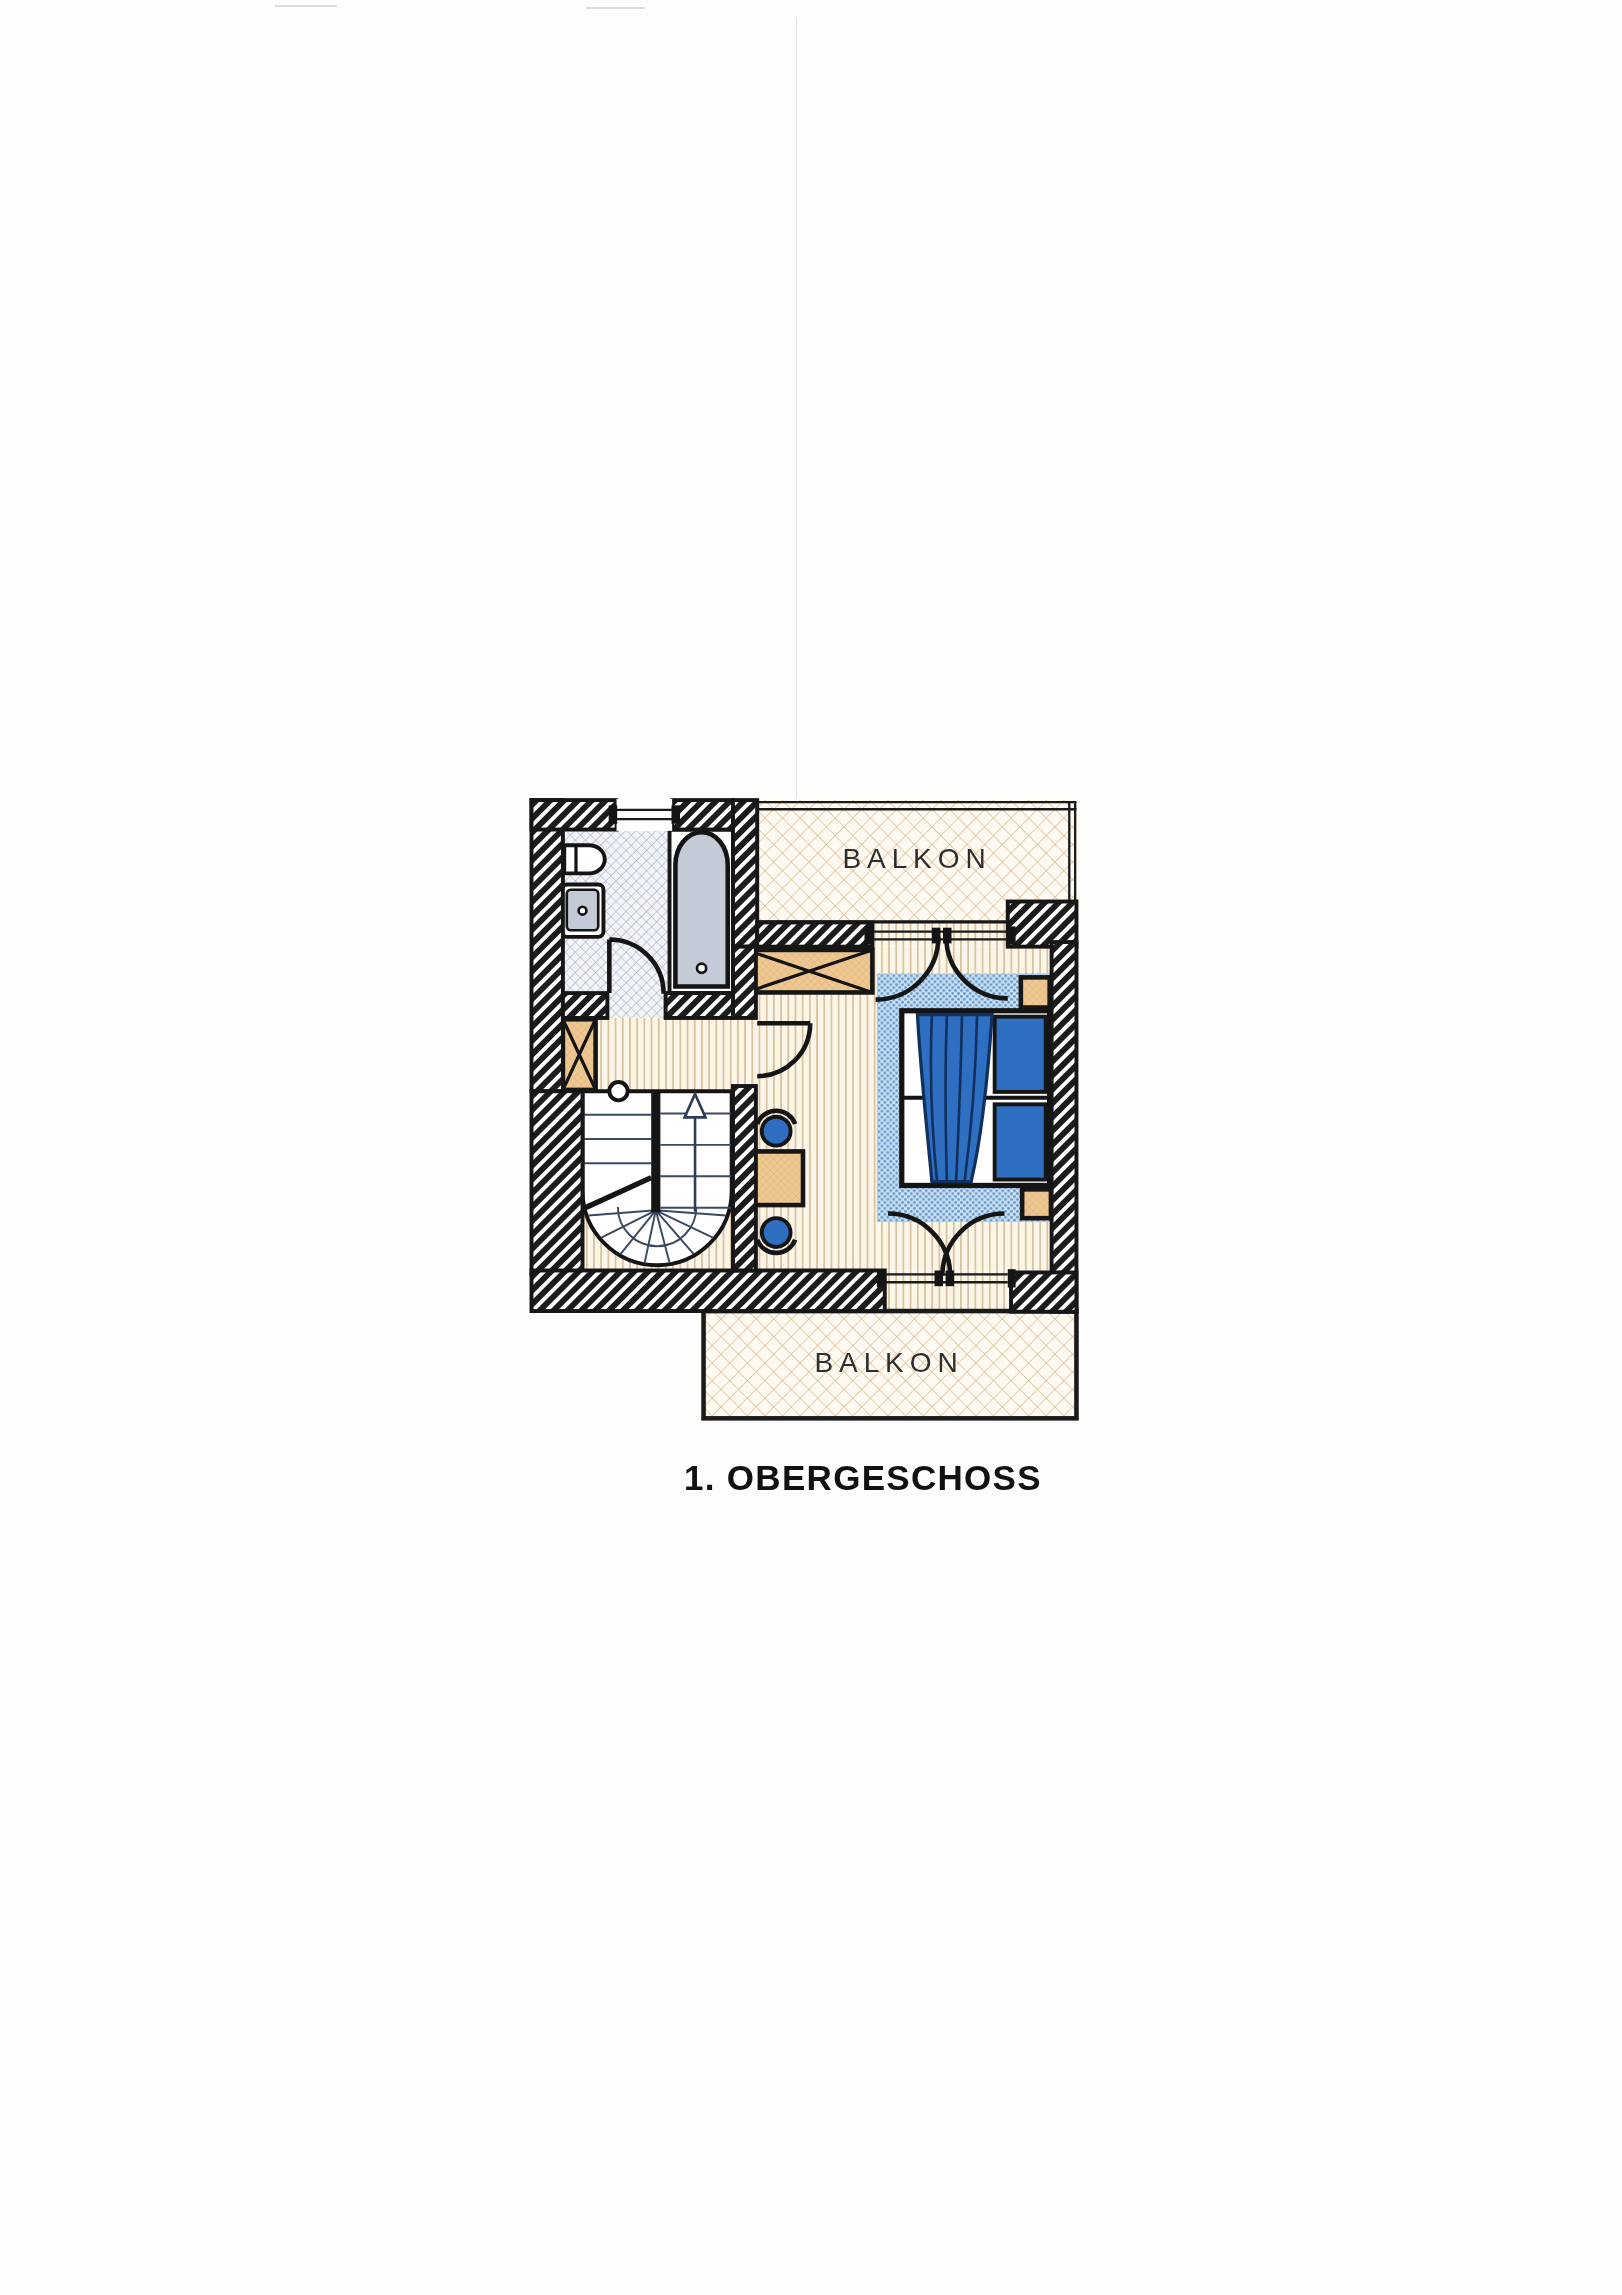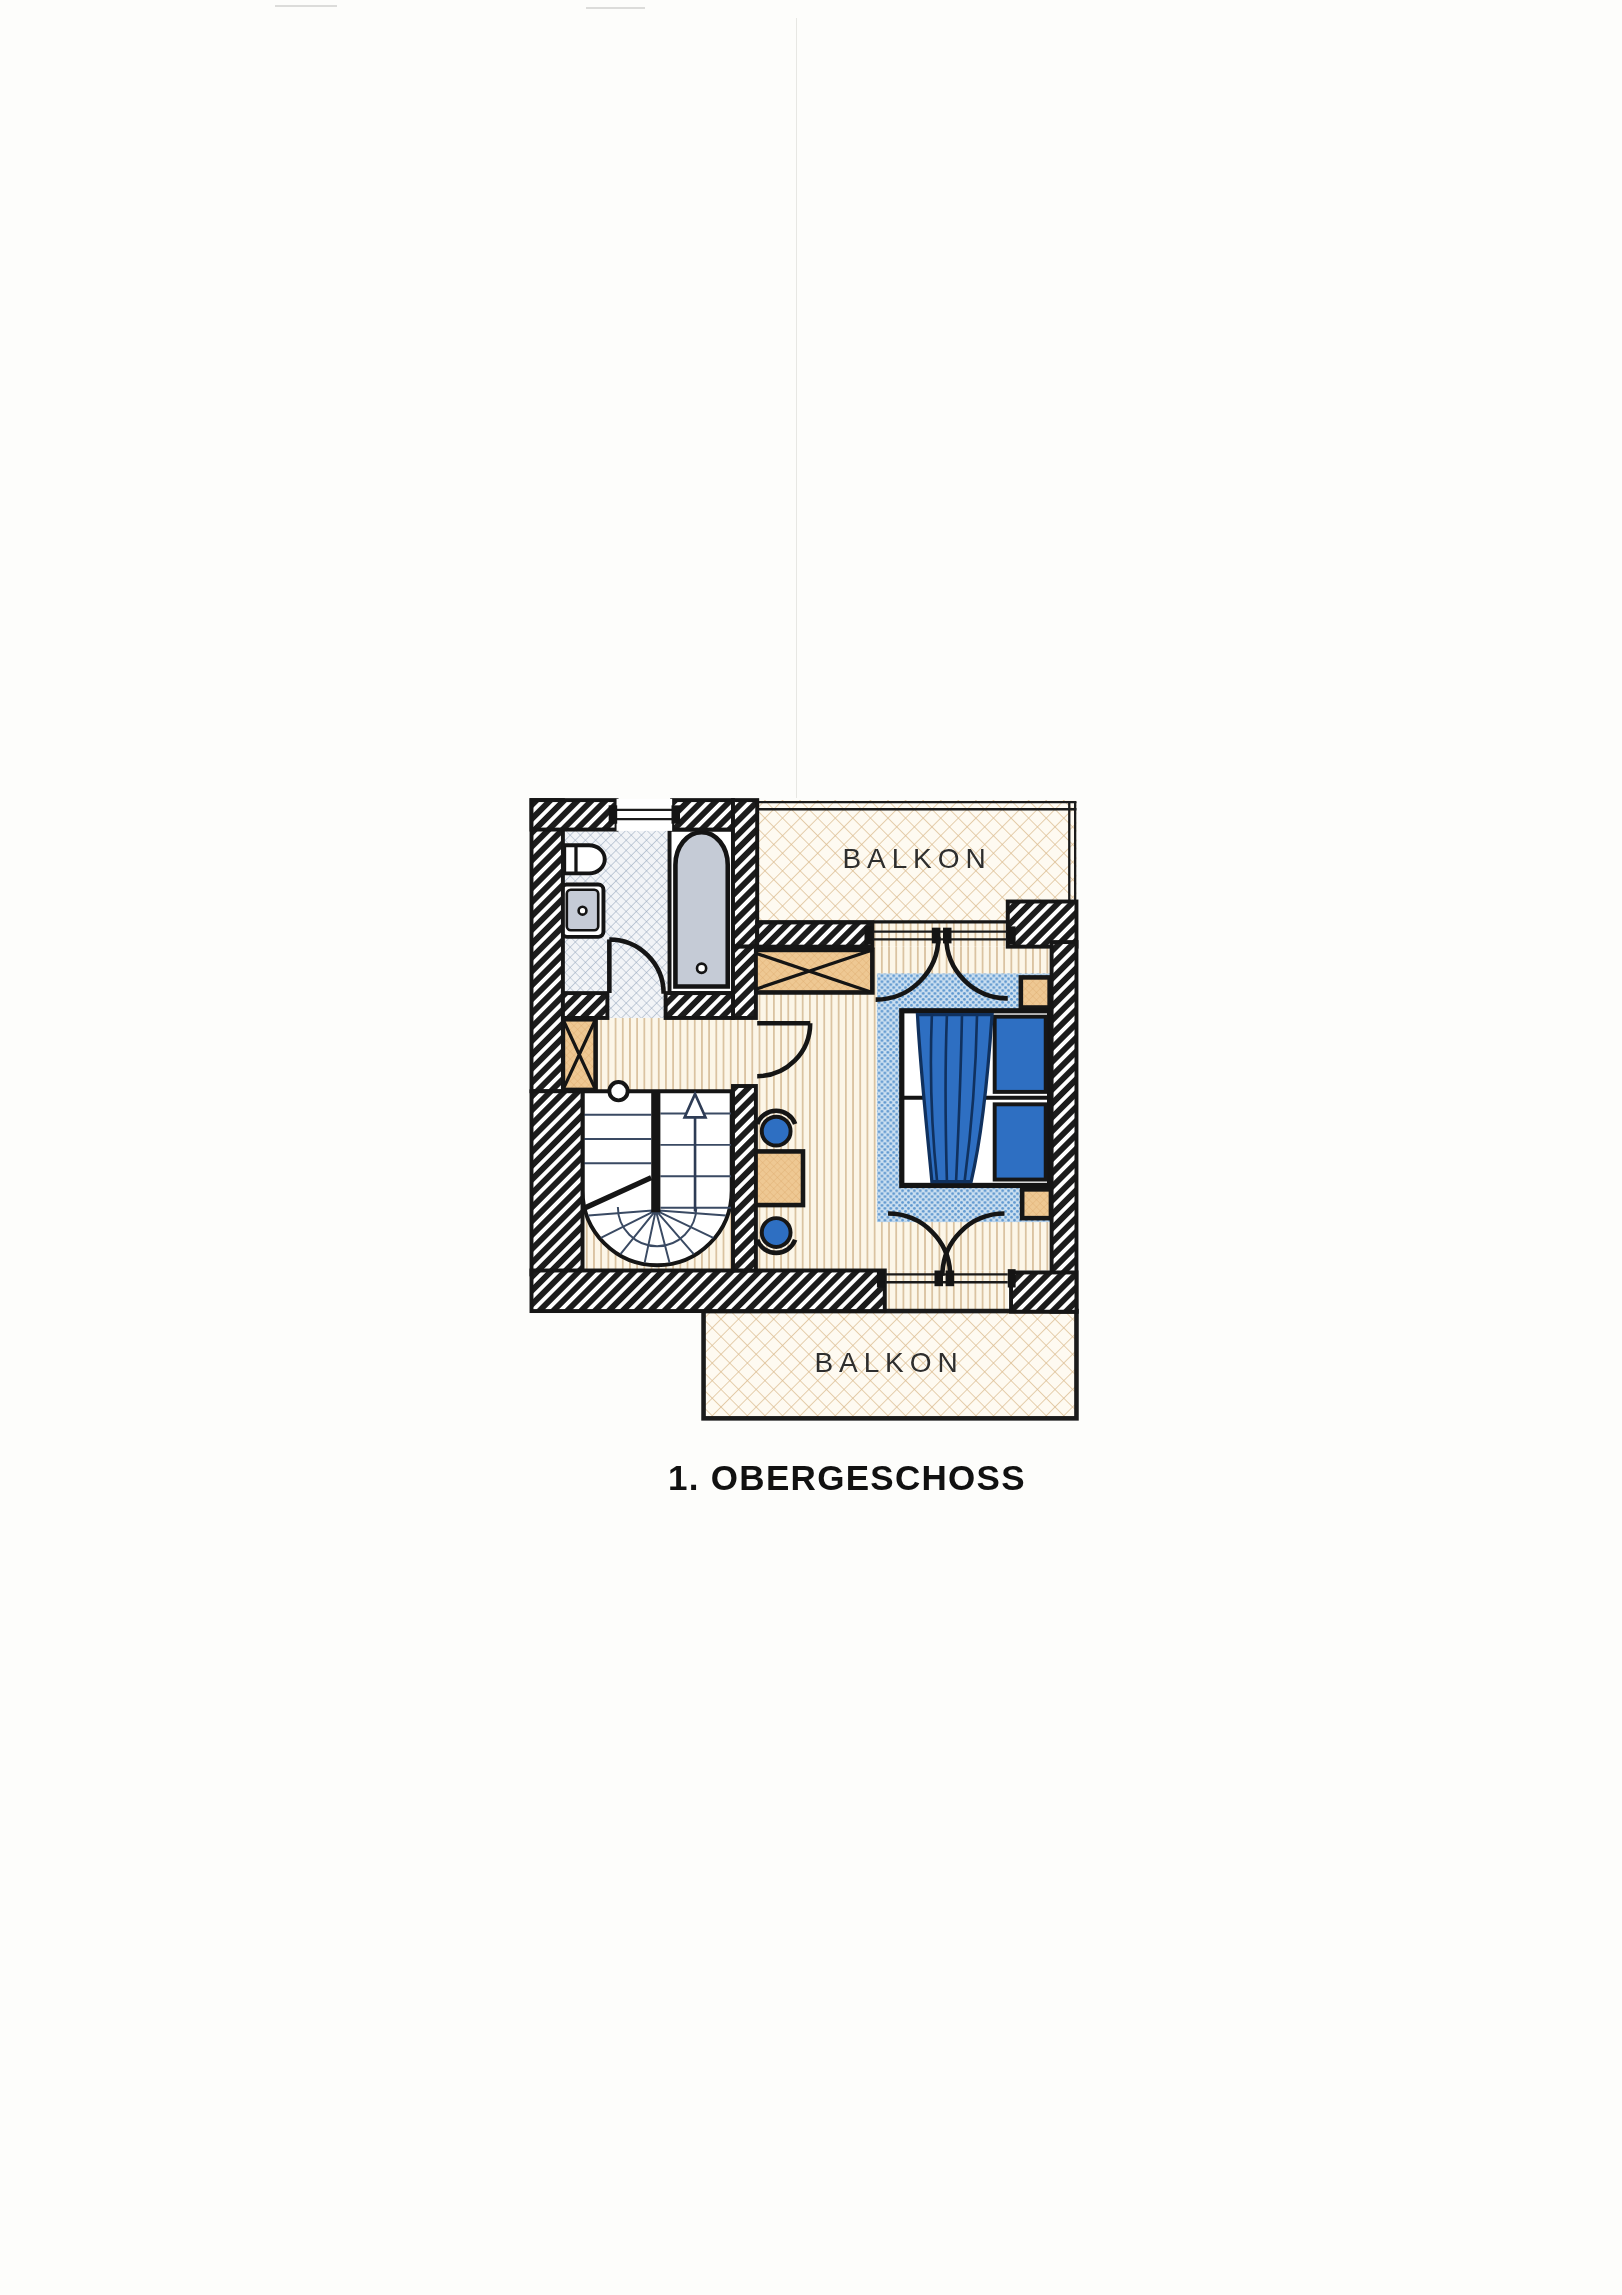--- a/index.html
+++ b/index.html
@@ -201,16 +201,16 @@
       </g>
     </g>
   </svg>
 
   <div class="scan-line-v" style="left:796px;top:18.3px;width:1.3px;height:780px;"></div>
   <div class="scan-mark" style="left:275px;top:5.2px;width:62px;height:2px;"></div>
   <div class="scan-mark" style="left:586px;top:6.5px;width:59px;height:2px;"></div>
 
   <div class="lbl centered" style="left:917px;top:843px;">BALKON</div>
   <div class="lbl centered" style="left:889px;top:1347px;">BALKON</div>
-  <div id="plan-title" style="left:668px;top:1458px;">1. OBERGESCHOSS</div>
+  <div id="plan-title" style="left:684px;top:1458px;">1. OBERGESCHOSS</div>
 
 </div>
 
 
 </body></html>

